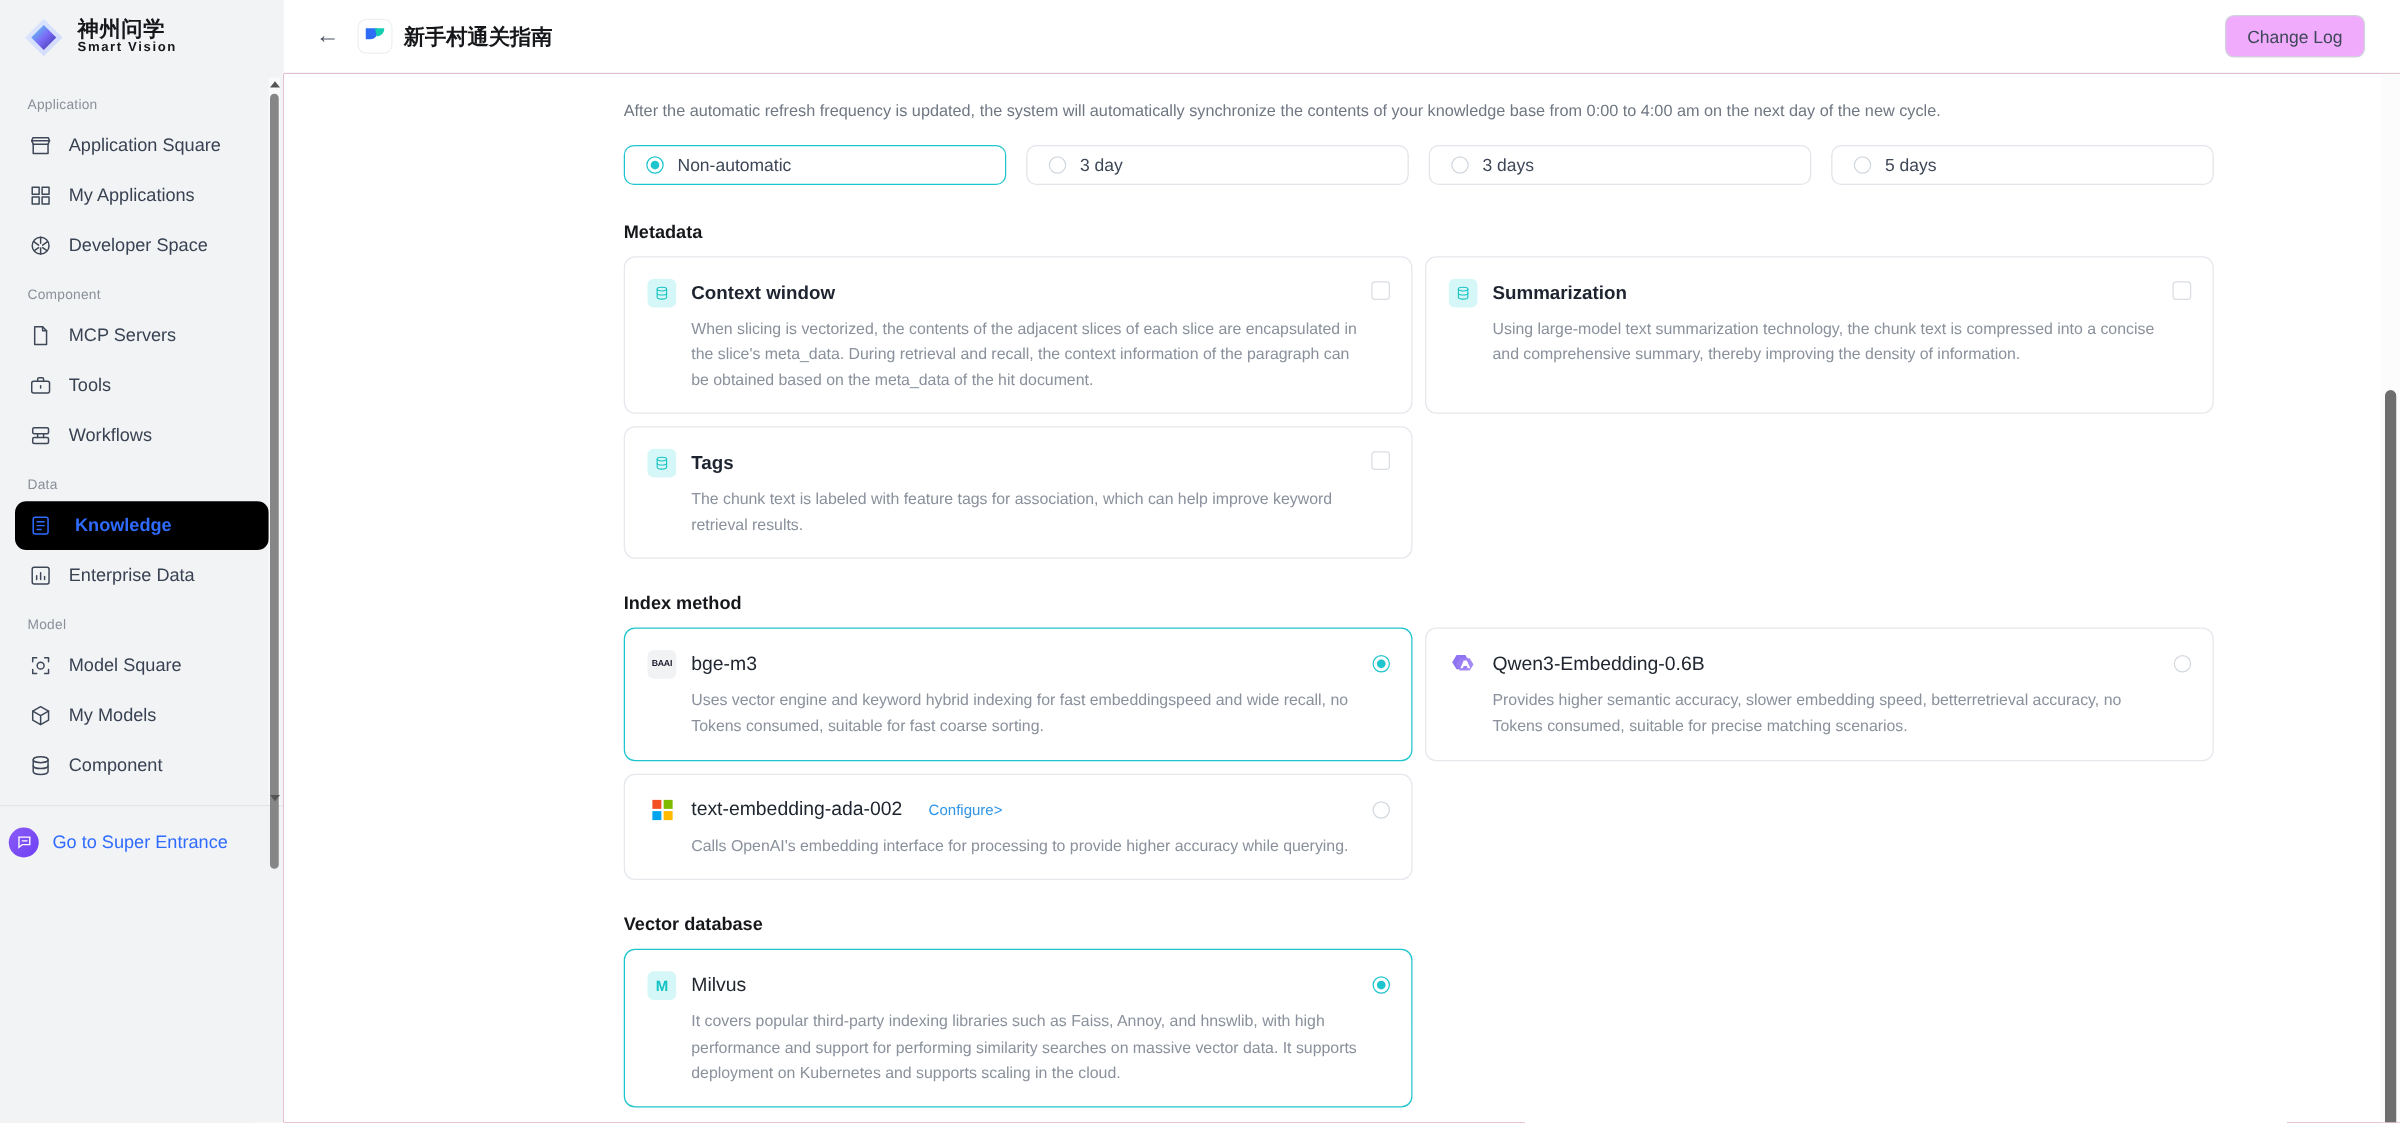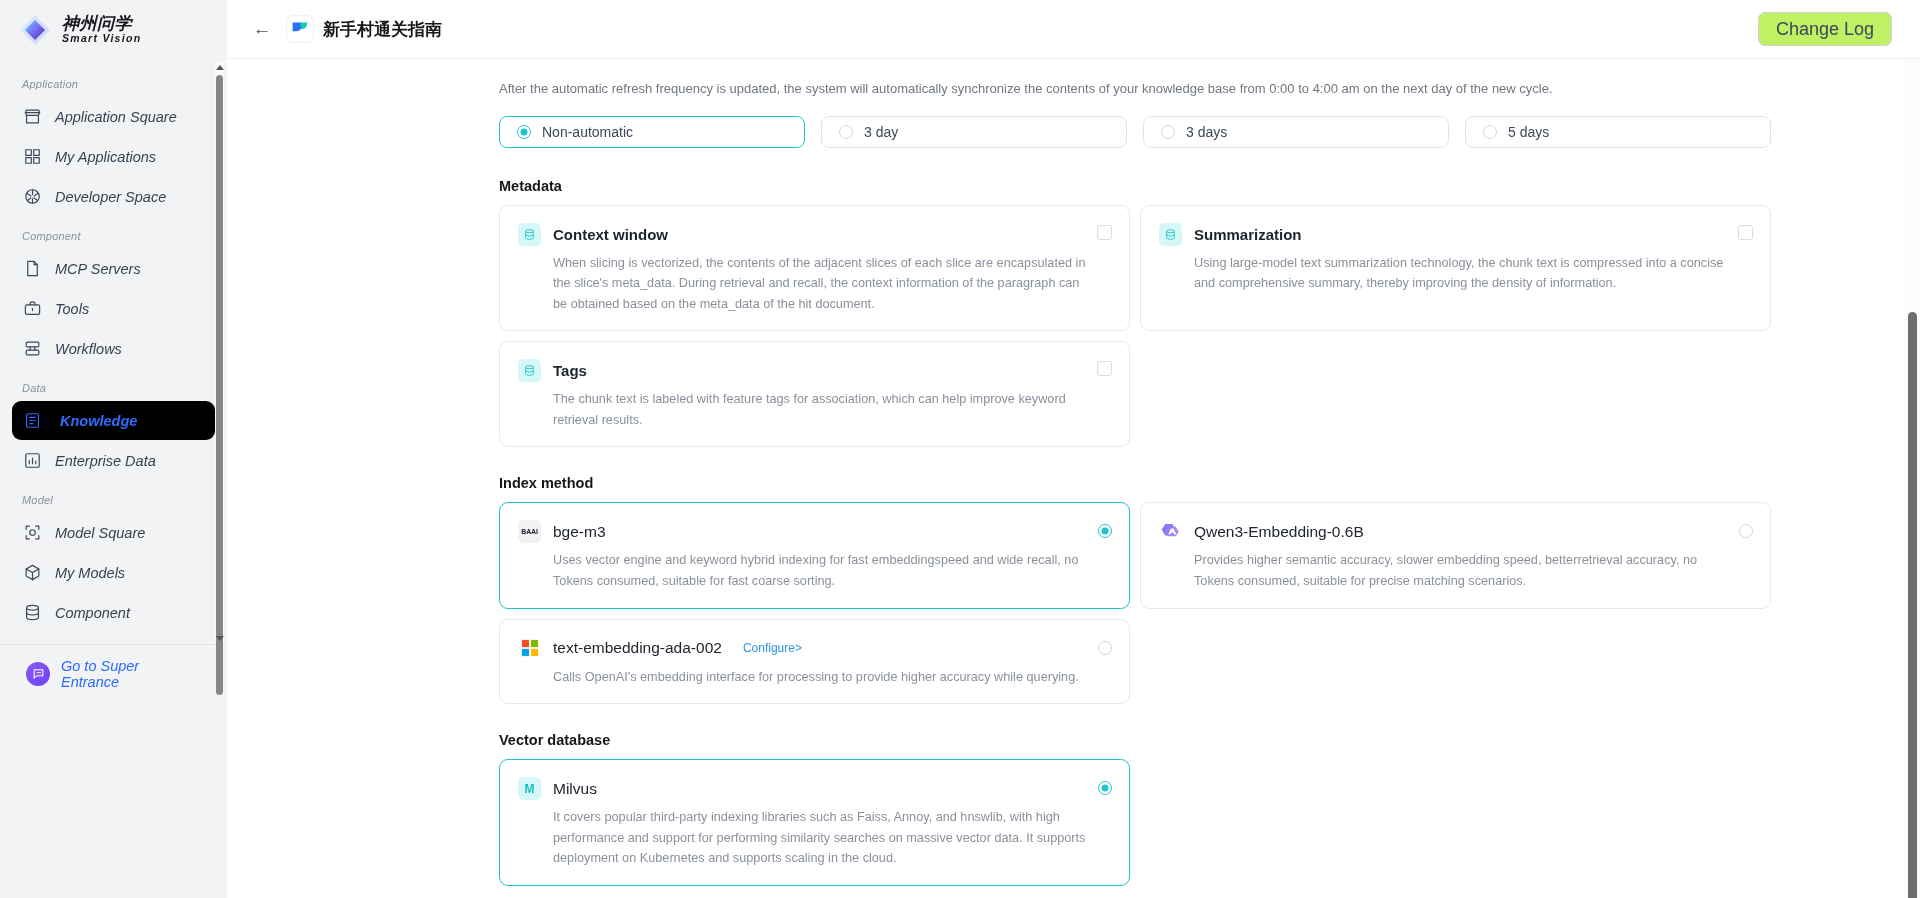--- a/index.html
+++ b/index.html
@@ -11,21 +11,20 @@
   }
   .app { display: flex; width: 1920px; height: 898px; background: #f2f3f5; }
 
   
   .sidebar {
     width: 227px; height: 702px;
     background: #f2f3f5;
     display: flex; flex-direction: column;
     position: relative;
     flex: none;
-    font-style: italic;
   }
   .brand {
     height: 59px; display: flex; align-items: center; gap: 10px;
     padding: 0 18px;
   }
   .brand-logo { width: 34px; height: 34px; flex: none; position: relative; }
   .brand-text { display: flex; flex-direction: column; line-height: 1.05; }
   .brand-cn { font-size: 17px; font-weight: 700; color: #15171a; letter-spacing: .5px; }
   .brand-en { font-size: 10.5px; font-weight: 700; color: #15171a; letter-spacing: 1.3px; }
 
@@ -57,21 +56,21 @@
   .sb-arrow div { width: 0; height: 0; border-left: 4px solid transparent; border-right: 4px solid transparent; }
   .sb-arrow.up div { border-bottom: 5px solid #555; }
   .sb-arrow.down div { border-top: 5px solid #555; }
   .sb-thumb {
     position: absolute; left: 1px; width: 7px; top: 13px; height: 620px;
     background: #868686; border-radius: 4px;
   }
 
   .super-entrance {
     height: 58px; border-top: 1px solid #e3e5e9;
-    display: flex; align-items: center; gap: 11px; padding: 0 26px;
+    display: flex; align-items: center; gap: 11px; padding: 0 7px;
     color: #2f6bff; font-size: 14.5px; cursor: pointer; font-weight: 500;
   }
   .se-badge {
     width: 24px; height: 24px; border-radius: 50%;
     background: linear-gradient(135deg,#8b5cf6,#6d3ff5);
     display: flex; align-items: center; justify-content: center;
     color: #fff; font-size: 12px; flex: none;
   }
 
   
@@ -91,22 +90,22 @@
   }
   .kb-icon {
     width: 26px; height: 26px; border-radius: 6px; flex: none;
     background: #ffffff; display:flex; align-items:center; justify-content:center;
     overflow: hidden; box-shadow: 0 0 0 1px #eef0f3;
   }
   .topbar-title { font-size: 17px; font-weight: 700; color: #15171a; margin-left: 10px; }
   .topbar-spacer { flex: 1; }
   .changelog-btn {
     height: 34px; padding: 0 17px; border-radius: 7px;
-    border: 1px solid #cfd4dc; background: #bef264; color: #3d4757;
-    font-size: 18px; cursor: pointer; font-family: inherit;
+    border: 1px solid #cfd4dc; background: #f0abfc; color: #3d4757;
+    font-size: 14px; cursor: pointer; font-family: inherit;
   }
 
   .content-wrap { flex: 1; position: relative; overflow: hidden; background: #be185d; }
   .content-card {
     position: absolute; left: 0; right: 0; top: 0; bottom: 0;
     background: #ffffff; overflow: hidden;
   }
   .content {
     padding: 0 0 0 272px; padding-top: 20px;
     height: 100%;

